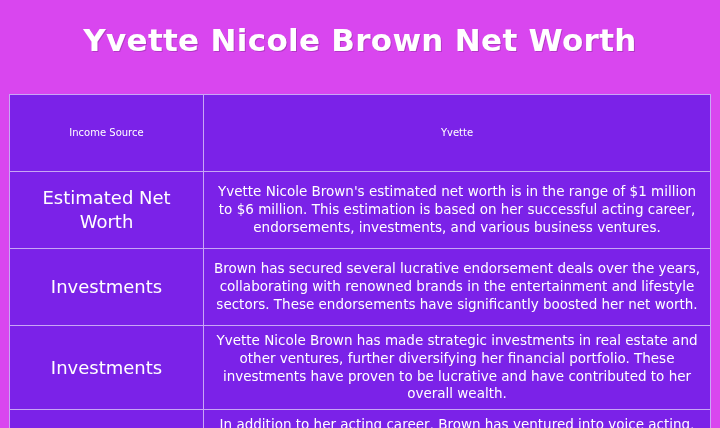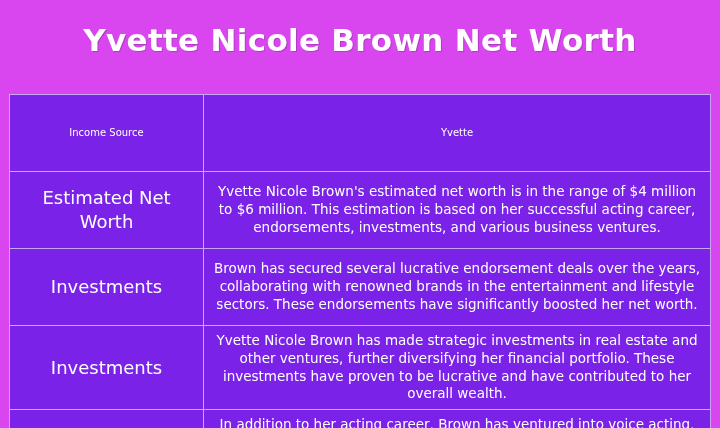--- a/index.html
+++ b/index.html
@@ -78,21 +78,21 @@
 
   <div class="table-wrap">
     <table class="networth">
       <tbody>
         <tr class="header">
           <td class="col-source">Income Source</td>
           <td class="col-details">Yvette</td>
         </tr>
         <tr class="row">
           <td class="col-source">Estimated Net Worth</td>
-          <td class="col-details">Yvette Nicole Brown's estimated net worth is in the range of $4 million to $6 million. This estimation is based on her successful acting career, endorsements, investments, and various business ventures.</td>
+          <td class="col-details">Yvette Nicole Brown's estimated net worth is in the range of $1 million to $6 million. This estimation is based on her successful acting career, endorsements, investments, and various business ventures.</td>
         </tr>
         <tr class="row">
           <td class="col-source">Investments</td>
           <td class="col-details">Brown has secured several lucrative endorsement deals over the years, collaborating with renowned brands in the entertainment and lifestyle sectors. These endorsements have significantly boosted her net worth.</td>
         </tr>
         <tr class="row">
           <td class="col-source">Investments</td>
           <td class="col-details">Yvette Nicole Brown has made strategic investments in real estate and other ventures, further diversifying her financial portfolio. These investments have proven to be lucrative and have contributed to her overall wealth.</td>
         </tr>
         <tr class="row">

